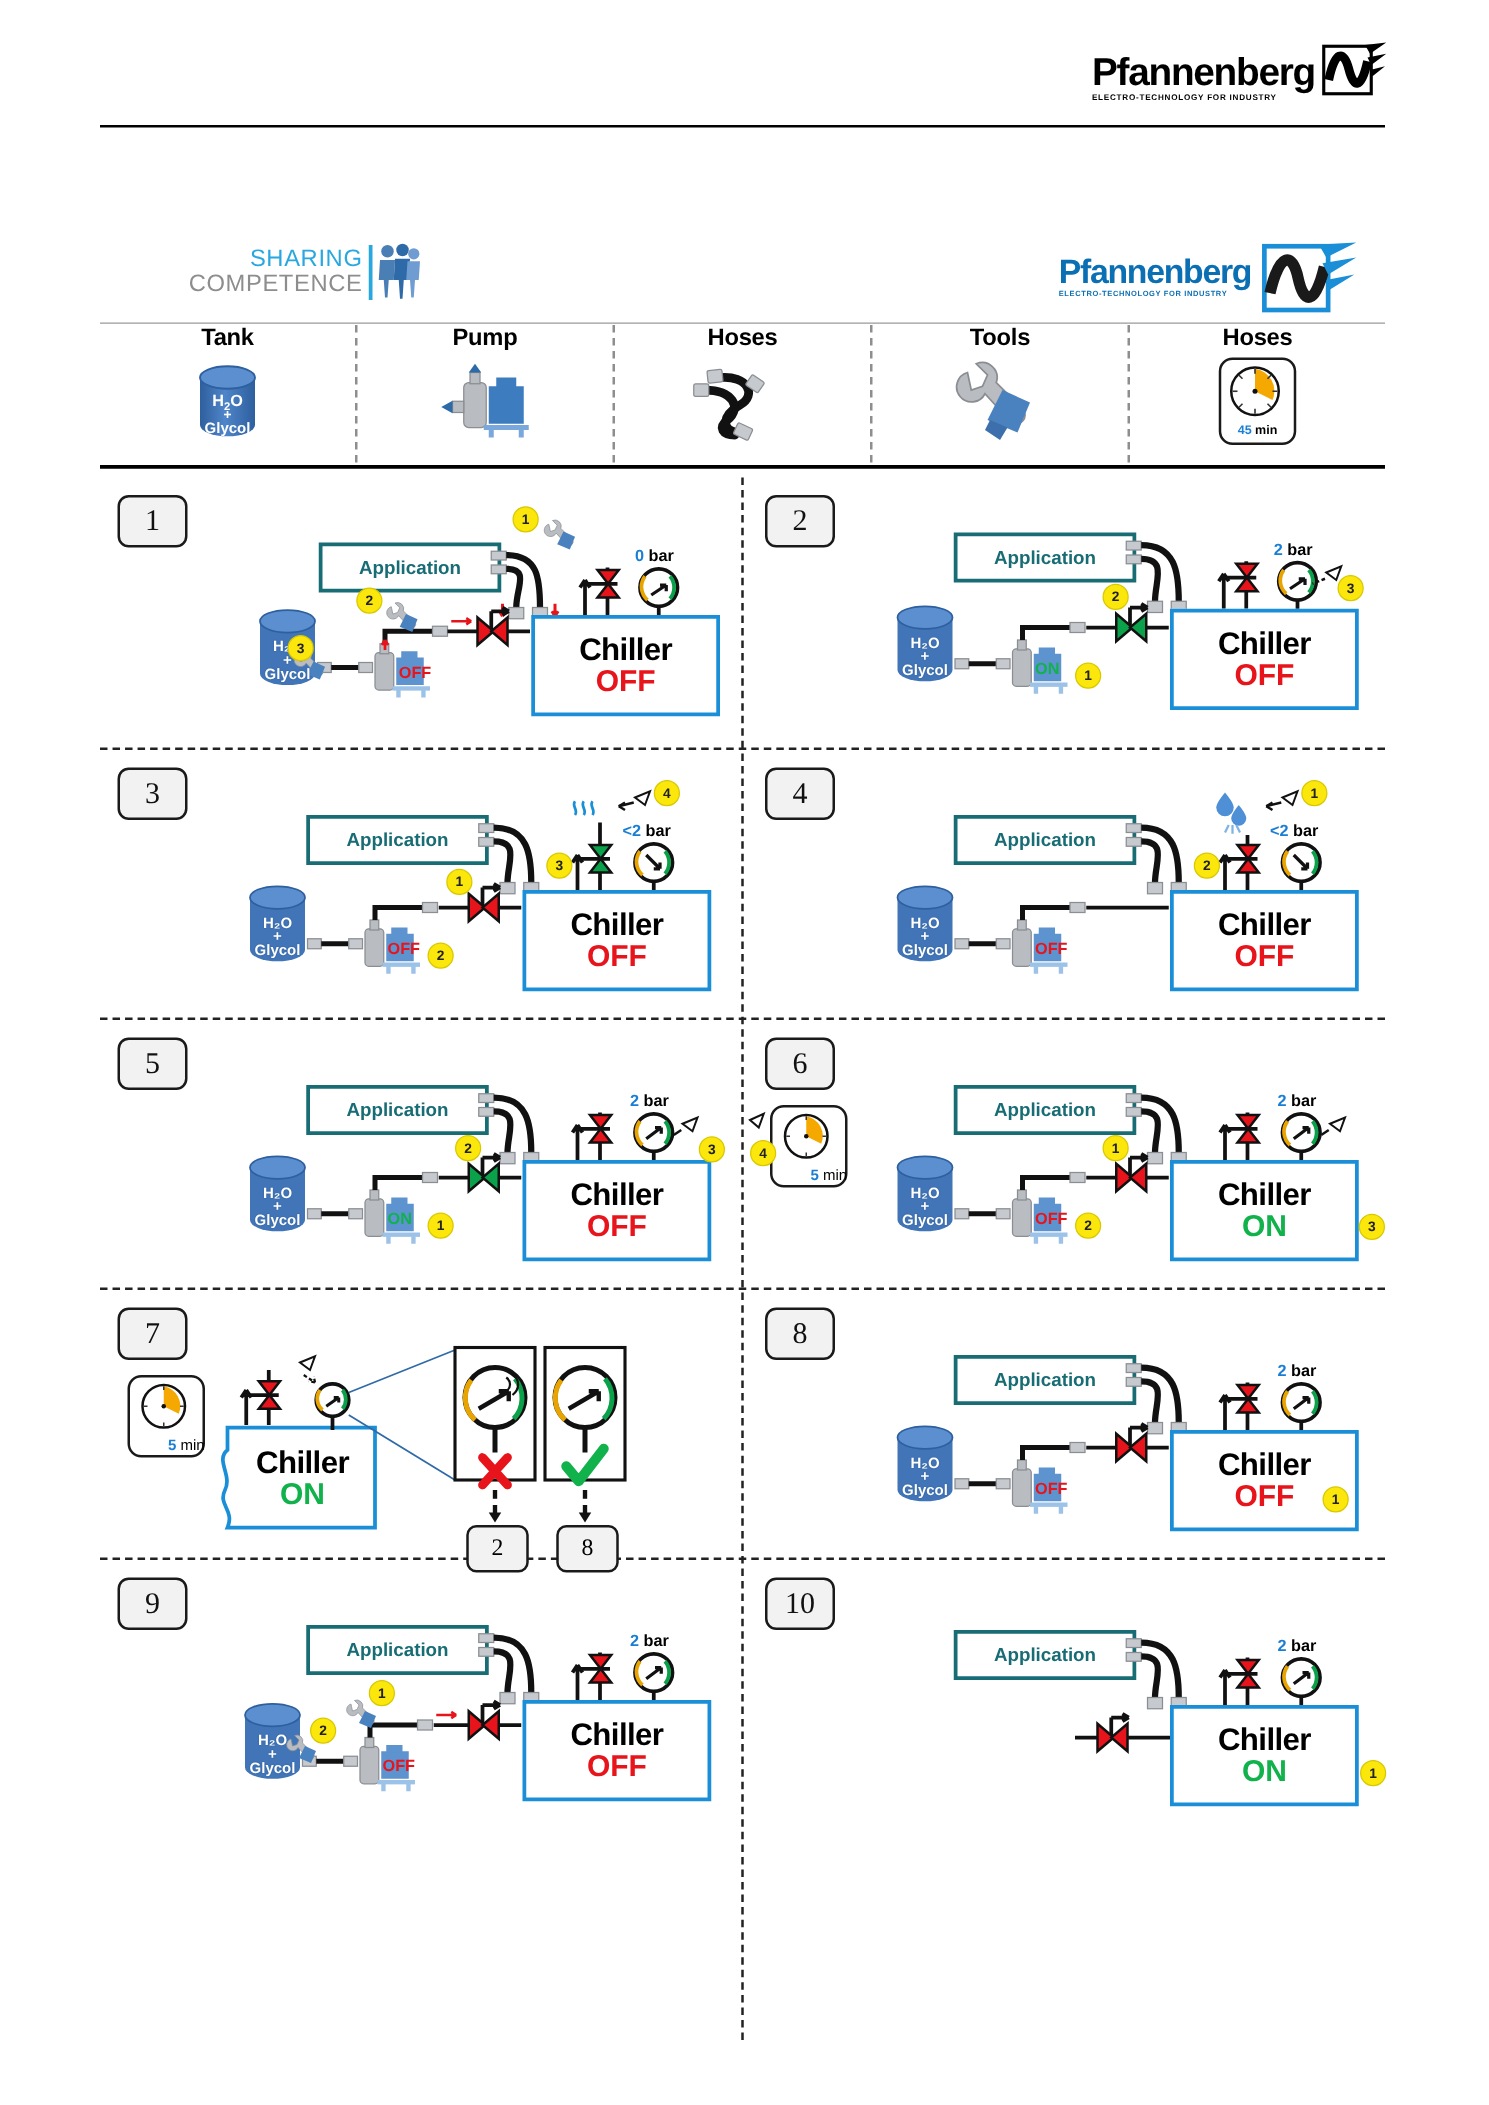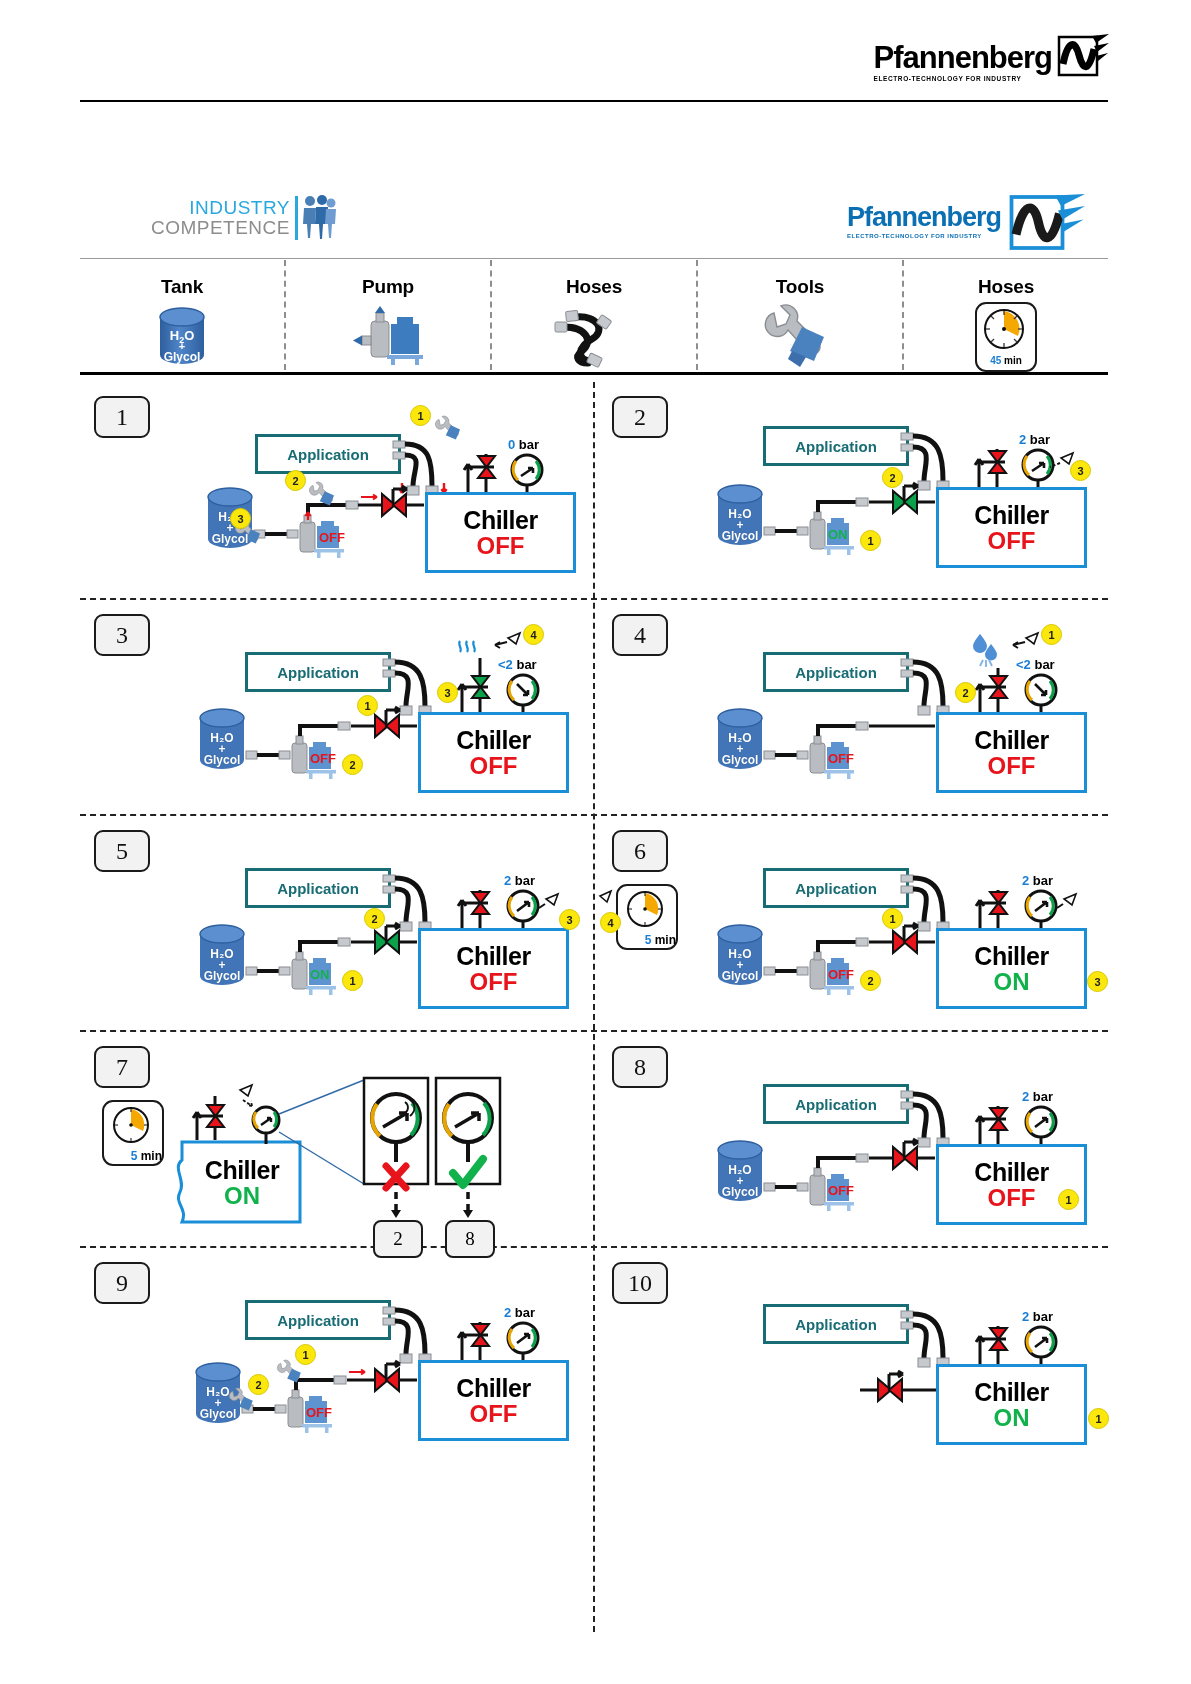--- a/index.html
+++ b/index.html
@@ -26,21 +26,21 @@
   #pb-logo-title{position:absolute;right:16px;top:8px;display:flex;align-items:flex-start;gap:5px;}
   .pb-word-blue{font-weight:bold;font-size:27px;letter-spacing:-1px;line-height:1;color:#0b6fb4;}
   .pb-sub-blue{font-size:6px;letter-spacing:.5px;font-weight:bold;color:#0b6fb4;margin-top:2px;}
 
   #title-rule{position:absolute;left:80px;top:258px;width:1028px;height:1px;background:#9a9a9a;}
 
   
   #req-strip{position:absolute;left:80px;top:260px;width:1028px;height:110px;display:flex;}
   .req-cell{flex:1;position:relative;display:flex;flex-direction:column;align-items:center;}
   .req-cell + .req-cell{border-left:2px dashed #8e8e8e;}
-  .req-label{font-size:19px;font-weight:bold;margin-top:16px;letter-spacing:-.2px;}
+  .req-label{font-size:19px;font-weight:bold;margin-top:0;letter-spacing:-.2px;}
   .req-icon{margin-top:4px;height:70px;display:flex;align-items:center;justify-content:flex-start;}
   #req-rule{position:absolute;left:80px;top:372px;width:1028px;height:3px;background:#000;}
 
   
   #steps{position:absolute;left:80px;top:382px;width:1028px;height:1250px;}
   .step{position:absolute;width:510px;height:216px;}
   .step-num{position:absolute;left:14px;top:14px;width:52px;height:38px;border:2.5px solid #1a1a1a;border-radius:9px;background:#f2f2f2;
             display:flex;align-items:center;justify-content:center;font-size:24px;font-weight:normal;color:#111;font-family:"Liberation Serif",serif;}
   .vdiv{position:absolute;left:513px;top:0;width:0;height:100%;border-left:2px dashed #222;}
   .hdiv{position:absolute;left:0;width:1028px;height:0;border-top:2px dashed #222;}
@@ -58,21 +58,21 @@
          display:flex;align-items:center;justify-content:center;font-size:11px;font-weight:bold;color:#222;}
   .gaugelabel{position:absolute;font-size:13px;font-weight:bold;white-space:nowrap;}
   .gaugelabel b{color:#1a7fd4;}
   .gaugelabel span{color:#000;}
   .tanklabel{position:absolute;color:#fff;font-weight:bold;text-align:center;font-size:12px;line-height:11px;
              text-shadow:0 0 1px #1d4f85;pointer-events:none;}
   .pumpstate{position:absolute;font-size:13px;font-weight:bold;}
   .pumpstate.off{color:#e8141b;}
   .pumpstate.on{color:#11b24b;}
   .timerbox{position:absolute;width:58px;height:62px;border:2.5px solid #1a1a1a;border-radius:11px;background:#fff;}
-  .timertxt{position:absolute;bottom:1px;width:100%;text-align:right;font-size:12px;font-weight:bold;}
+  .timertxt{position:absolute;bottom:1px;width:100%;text-align:center;font-size:12px;font-weight:normal;padding-left:16px;}
   .timertxt b{color:#1a7fd4;}
   .jumpbox{position:absolute;width:46px;height:34px;border:2.5px solid #1a1a1a;border-radius:8px;background:#f2f2f2;
            display:flex;align-items:center;justify-content:center;font-size:19px;font-family:"Liberation Serif",serif;}
   svg{overflow:visible;}
 </style>
 </head>
 <body>
 
 <div id="page-header">
   <div id="pb-logo-top">
@@ -84,21 +84,21 @@
       <rect x="1" y="3" width="38" height="38" fill="none" stroke="#000" stroke-width="2.5"></rect>
       <path d="M5 30 C10 6, 17 6, 21 21 C25 37, 31 38, 36 15" fill="none" stroke="#000" stroke-width="7"></path>
       <path d="M34 2 L51 0 L38 9 Z M36 12 L51 9 L39 18 Z M38 22 L50 19 L40 27 Z" fill="#000"></path>
     </svg>
   </div>
 </div>
 <div id="header-rule"></div>
 
 <div id="title-band">
   <div id="sharing-logo">
-    <div class="sharing-l1">INDUSTRY</div>
+    <div class="sharing-l1">SHARING</div>
     <div class="sharing-l2">COMPETENCE</div>
   </div>
   <div id="sharing-bar"></div>
   <svg id="sharing-people" width="34" height="46" viewBox="0 0 34 46">
     <circle cx="8" cy="7" r="5" fill="#4a7fb5"></circle>
       <path d="M2 14 h12 l-1 16 h-4 l-1 14 h-2 l-1 -14 h-4 z" fill="#4a7fb5"></path>
     <circle cx="20" cy="6" r="5" fill="#2f6aa8"></circle>
       <path d="M14 13 h12 l-1 17 h-4 l-1 15 h-2 l-1 -15 h-4 z" fill="#2f6aa8"></path>
     <circle cx="29" cy="9" r="4.5" fill="#6f9dd1"></circle>
       <path d="M24 15 h10 l-1 15 h-3 l-1 14 h-2 l-1 -14 h-3 z" fill="#6f9dd1"></path>

